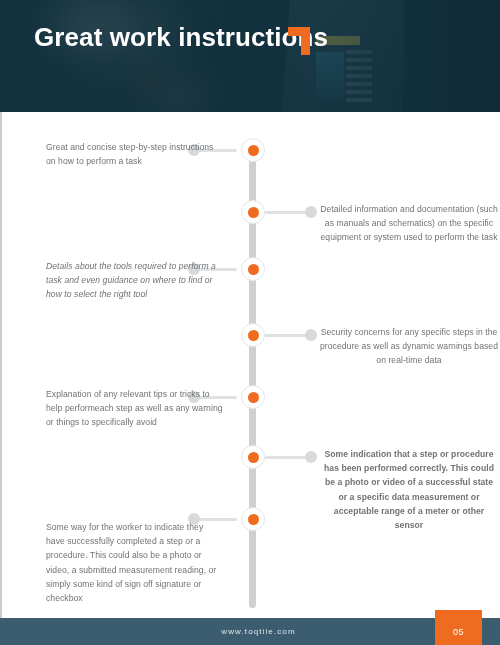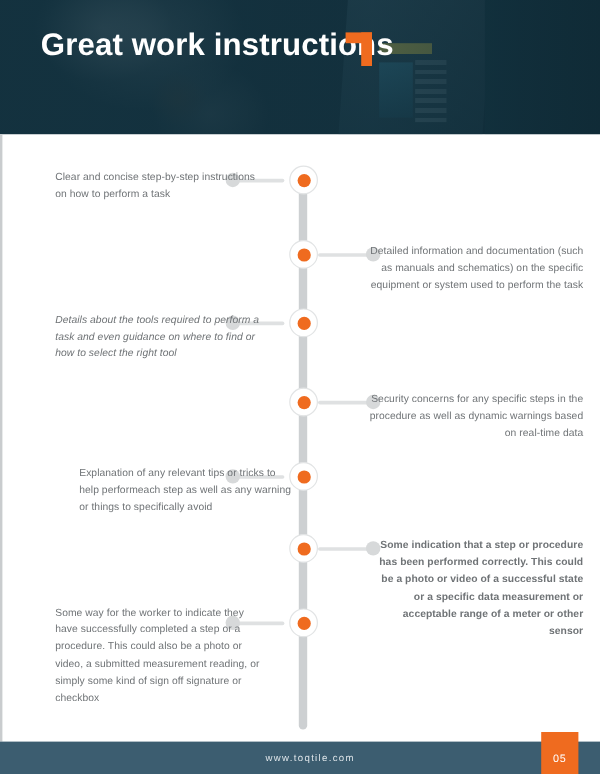--- a/index.html
+++ b/index.html
@@ -112,34 +112,34 @@
   }
 
   .text{
     position:absolute;
     color:#6f7376;
     font-size:8.6px;
     line-height:14.2px;
     letter-spacing:.05px;
   }
   .text.left{left:44px;width:178px;text-align:left;}
-  .text.right{left:306px;width:178px;text-align:right;}
+  .text.right{left:318px;width:178px;text-align:center;}
 
   
   .footer{
     position:absolute;left:0;bottom:0;width:500px;height:27px;
     background:#3c5d70;
   }
   .footer-url{
     position:absolute;left:0;right:0;top:0;height:27px;
     display:flex;align-items:center;justify-content:center;
     color:#dfe6ea;font-size:8px;letter-spacing:1.1px;margin-left:17px;
   }
   .page-badge{
-    position:absolute;right:18px;top:-8px;width:31px;height:35px;
+    position:absolute;right:18px;top:-8px;width:47px;height:35px;
     background:#ef6b1f;
     display:flex;align-items:flex-end;justify-content:center;
     color:#ffffff;font-size:9px;letter-spacing:.6px;
     padding-bottom:8px;box-sizing:border-box;
   }
 </style>
 </head>
 <body>
 
 <div class="page">
@@ -165,45 +165,45 @@
       <div class="bar-v"></div>
     </div>
   </div>
 
   <div class="content">
     <div class="spine"></div>
     <div id="nodes">
         <div class="connector left" style="top: 38px; width: 48px;"></div>
         <div class="endcap" style="top: 38px; left: 186px;"></div>
         <div class="dot" style="top: 38px;"></div>
-        <div class="text left" style="top: 28px;">Clear and concise step-by-step instructions on how to perform a task</div>
+        <div class="text left" style="top: 28px;">Great and concise step-by-step instructions on how to perform a task</div>
         <div class="connector right" style="top: 100px; width: 48px;"></div>
         <div class="endcap" style="top: 100px; left: 303px;"></div>
         <div class="dot" style="top: 100px;"></div>
         <div class="text right" style="top: 90px;">Detailed information and documentation (such as manuals and schematics) on the specific equipment or system used to perform the task</div>
         <div class="connector left" style="top: 157px; width: 48px;"></div>
         <div class="endcap" style="top: 157px; left: 186px;"></div>
         <div class="dot" style="top: 157px;"></div>
         <div class="text left" style="top: 147px; font-style: italic;">Details about the tools required to perform a task and even guidance on where to find or how to select the right tool</div>
         <div class="connector right" style="top: 223px; width: 48px;"></div>
         <div class="endcap" style="top: 223px; left: 303px;"></div>
         <div class="dot" style="top: 223px;"></div>
         <div class="text right" style="top: 213px;">Security concerns for any specific steps in the procedure as well as dynamic warnings based on real-time data</div>
         <div class="connector left" style="top: 285px; width: 48px;"></div>
         <div class="endcap" style="top: 285px; left: 186px;"></div>
         <div class="dot" style="top: 285px;"></div>
-        <div class="text left" style="top: 275px; margin-left: 20px;">Explanation of any relevant tips or tricks to help performeach step as well as any warning or things to specifically avoid</div>
+        <div class="text left" style="top: 275px;">Explanation of any relevant tips or tricks to help performeach step as well as any warning or things to specifically avoid</div>
         <div class="connector right" style="top: 345px; width: 48px;"></div>
         <div class="endcap" style="top: 345px; left: 303px;"></div>
         <div class="dot" style="top: 345px;"></div>
         <div class="text right" style="top: 335px; font-weight: bold;">Some indication that a step or procedure has been performed correctly. This could be a photo or video of a successful state or a specific data measurement or acceptable range of a meter or other sensor</div>
         <div class="connector left" style="top: 407px; width: 48px;"></div>
         <div class="endcap" style="top: 407px; left: 186px;"></div>
         <div class="dot" style="top: 407px;"></div>
-        <div class="text left" style="top: 391px;">Some way for the worker to indicate they have successfully completed a step or a procedure. This could also be a photo or video, a submitted measurement reading, or simply some kind of sign off signature or checkbox</div>
+        <div class="text left" style="top: 408px;">Some way for the worker to indicate they have successfully completed a step or a procedure. This could also be a photo or video, a submitted measurement reading, or simply some kind of sign off signature or checkbox</div>
       </div>
   </div>
 
   <div class="footer">
     <div class="footer-url">www.toqtile.com</div>
     <div class="page-badge">05</div>
   </div>
 
 </div>
 

